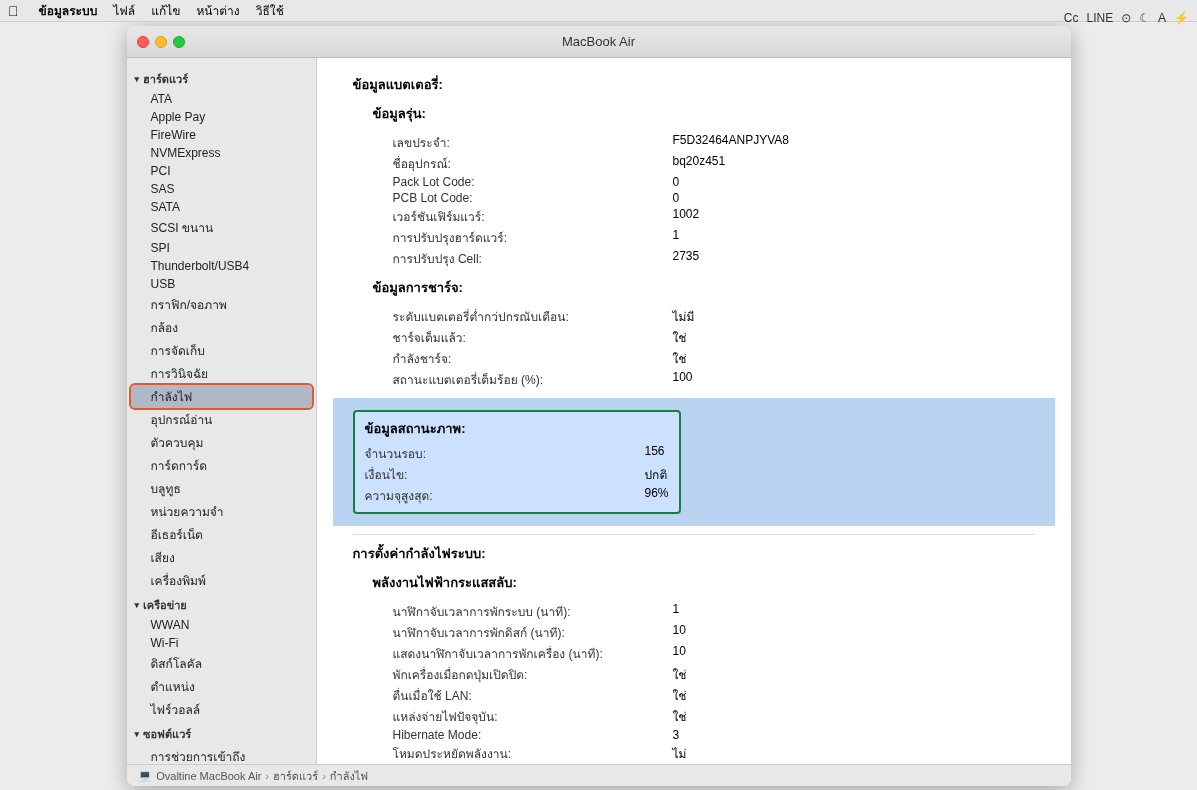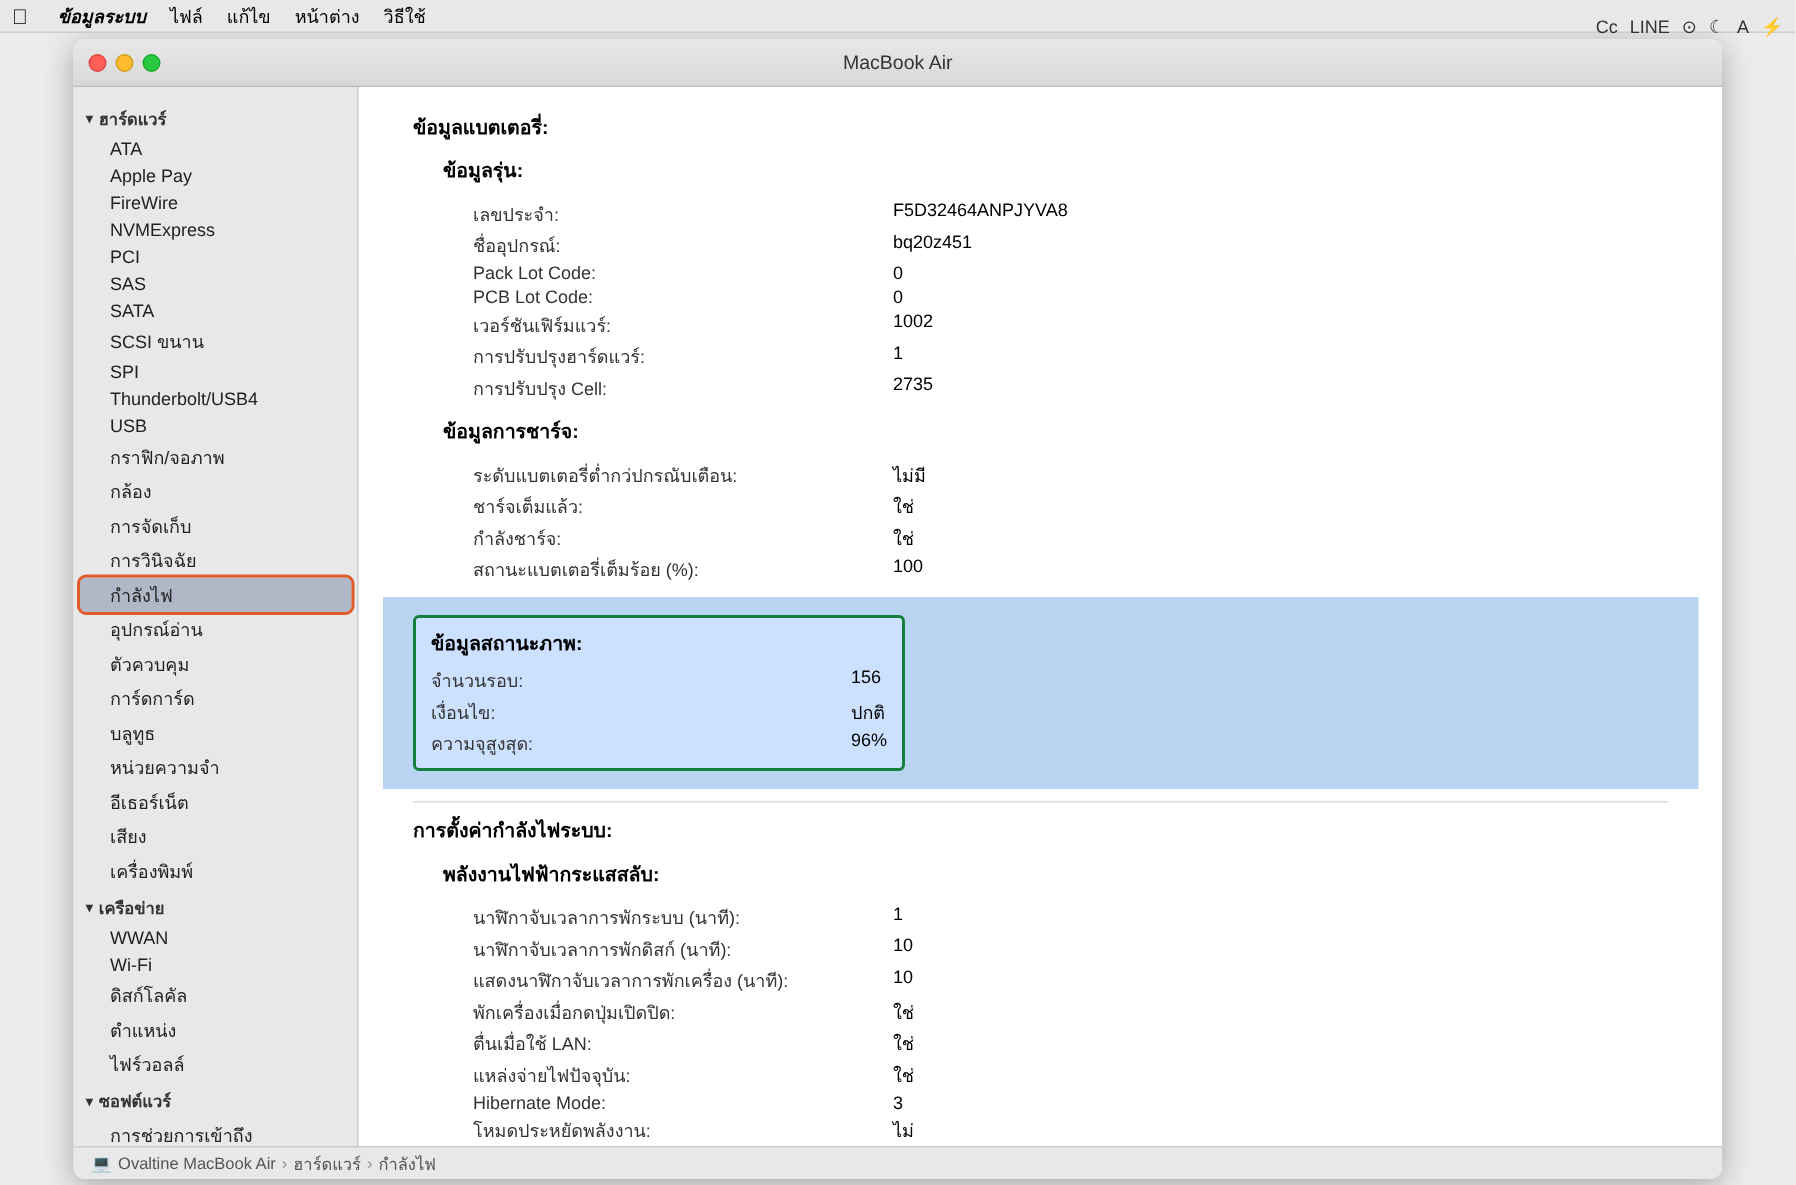--- a/index.html
+++ b/index.html
@@ -25,39 +25,39 @@
     }
     .menubar-apple {
       font-size: 14px;
       margin-right: 4px;
     }
     .menubar-item {
       font-size: 12px;
       color: #000;
       cursor: default;
     }
-    .menubar-item.bold { font-weight: 600; font-style: italic; }
+    .menubar-item.bold { font-weight: 600; }
     .menubar-right {
       position: absolute;
       right: 8px;
       display: flex;
       align-items: center;
       gap: 8px;
       top: 0;
       height: 36px;
     }
     .menubar-icon {
       font-size: 12px;
       color: #333;
     }
 
     
     .window {
       margin: 4px auto;
-      width: 1099px;
+      width: 944px;
       height: 760px;
       background: #f5f5f5;
       border-radius: 8px;
       box-shadow: 0 4px 20px rgba(0,0,0,0.3);
       overflow: hidden;
       display: flex;
       flex-direction: column;
     }
 
     

